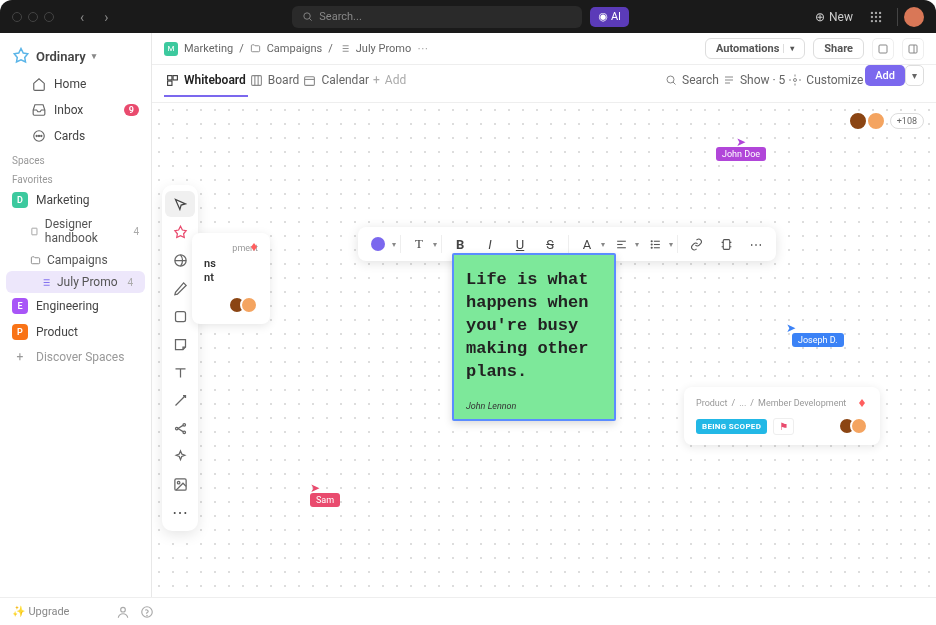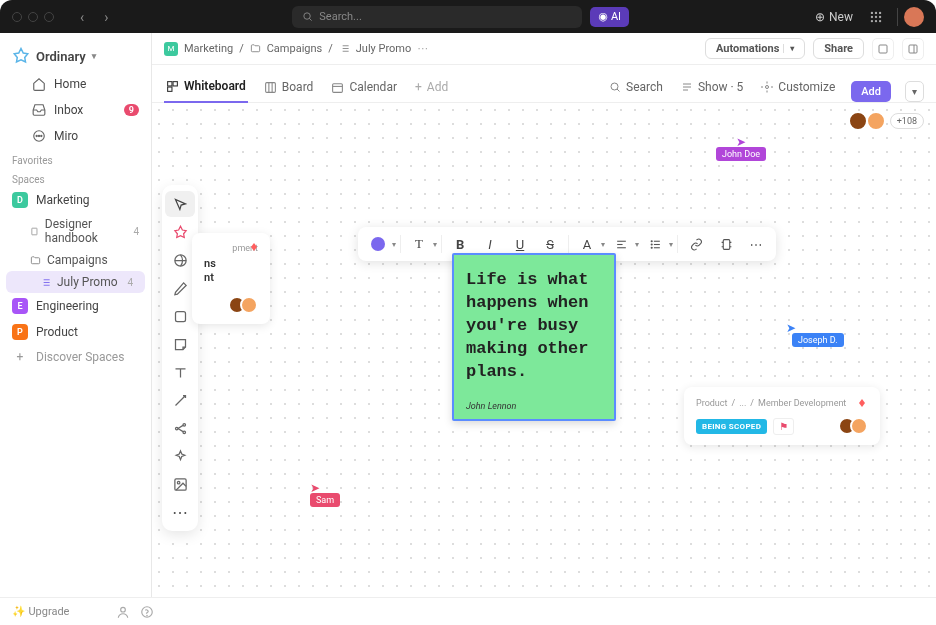--- a/index.html
+++ b/index.html
@@ -31,21 +31,21 @@
 .child-item.active { background:#ede7fb; border-radius:6px; margin:0 6px; padding-left:34px; }
 .child-count { margin-left:auto; color:#aaa; font-size:10px; }
 
 .content { flex:1; display:flex; flex-direction:column; position:relative; }
 .crumbbar { height:32px; border-bottom:1px solid #eee; display:flex; align-items:center; padding:0 12px; font-size:11px; color:#666; gap:6px; }
 .crumb-badge { width:14px; height:14px; border-radius:3px; background:#3cc99e; color:#fff; font-size:8px; display:flex; align-items:center; justify-content:center; }
 .crumbbar .right { margin-left:auto; display:flex; gap:8px; align-items:center; }
 .pill-btn { border:1px solid #ddd; border-radius:6px; padding:3px 10px; font-size:11px; color:#555; cursor:pointer;font-weight:bold; }
 .icon-btn-sm { width:22px; height:22px; border:1px solid #eee; border-radius:5px; display:flex; align-items:center; justify-content:center; }
 
-.tabbar { height:38px; display:flex; align-items:flex-end; padding:0 12px; font-size:12px; color:#666; gap:14px; border-bottom:1px solid #eee; }
+.tabbar { height:38px; display:flex; align-items:flex-start; padding:0 12px; font-size:12px; color:#666; border-bottom:1px solid #eee; }
 .tab { display:flex; align-items:center; gap:5px; padding:8px 2px; cursor:pointer; }
 .tab.active { color:#222; font-weight:600; border-bottom:2px solid #7b68ee; margin-bottom:-1px; }
 .tabbar .spacer { flex:1; }
 .add-btn { background:#7b68ee; color:#fff; border-radius:5px; padding:4px 10px; font-size:11px; font-weight:500; }
 .caret-btn { border:1px solid #ddd; border-radius:5px; padding:4px 6px; font-size:10px; color:#666; }
 
 .canvas { flex:1; position:relative; background-image:radial-gradient(#ddd 1px, transparent 1px); background-size:14px 14px; overflow:hidden; }
 .toolbox { position:absolute; left:10px; top:82px; width:36px; background:#fff; border-radius:10px; box-shadow:0 4px 14px rgba(0,0,0,.1); display:flex; flex-direction:column; align-items:center; padding:6px 0; gap:2px; }
 .tool { width:30px; height:26px; display:flex; align-items:center; justify-content:center; border-radius:6px; cursor:pointer; color:#555; }
 .tool.active { background:#f0f0f0; }
@@ -154,24 +154,24 @@
       <span>Inbox</span>
       <span class="badge">9</span>
     </div>
     <div class="nav-item">
       <svg width="14" height="14" viewBox="0 0 24 24" fill="none" stroke="#666" stroke-width="2">
           <circle cx="12" cy="12" r="9"></circle>
           <circle cx="8" cy="12" r="1" fill="#666"></circle>
           <circle cx="12" cy="12" r="1" fill="#666"></circle>
           <circle cx="16" cy="12" r="1" fill="#666"></circle>
         </svg>
-      <span>Miro</span>
-    </div>
+      <span>Cards</span>
+    </div>
+    <div class="sec-label">Spaces</div>
     <div class="sec-label">Favorites</div>
-    <div class="sec-label">Spaces</div>
     <div class="space-item">
       <div class="space-sq" style="background:#3cc99e">D</div>
       <span>Marketing</span>
     </div>
     <div class="child-item">
       <svg width="11" height="11" viewBox="0 0 24 24" fill="none" stroke="#888" stroke-width="2">
           <rect x="5" y="3" width="14" height="18" rx="1"></rect>
         </svg>
       <span>Designer handbook</span>
       <span class="child-count">4</span>

